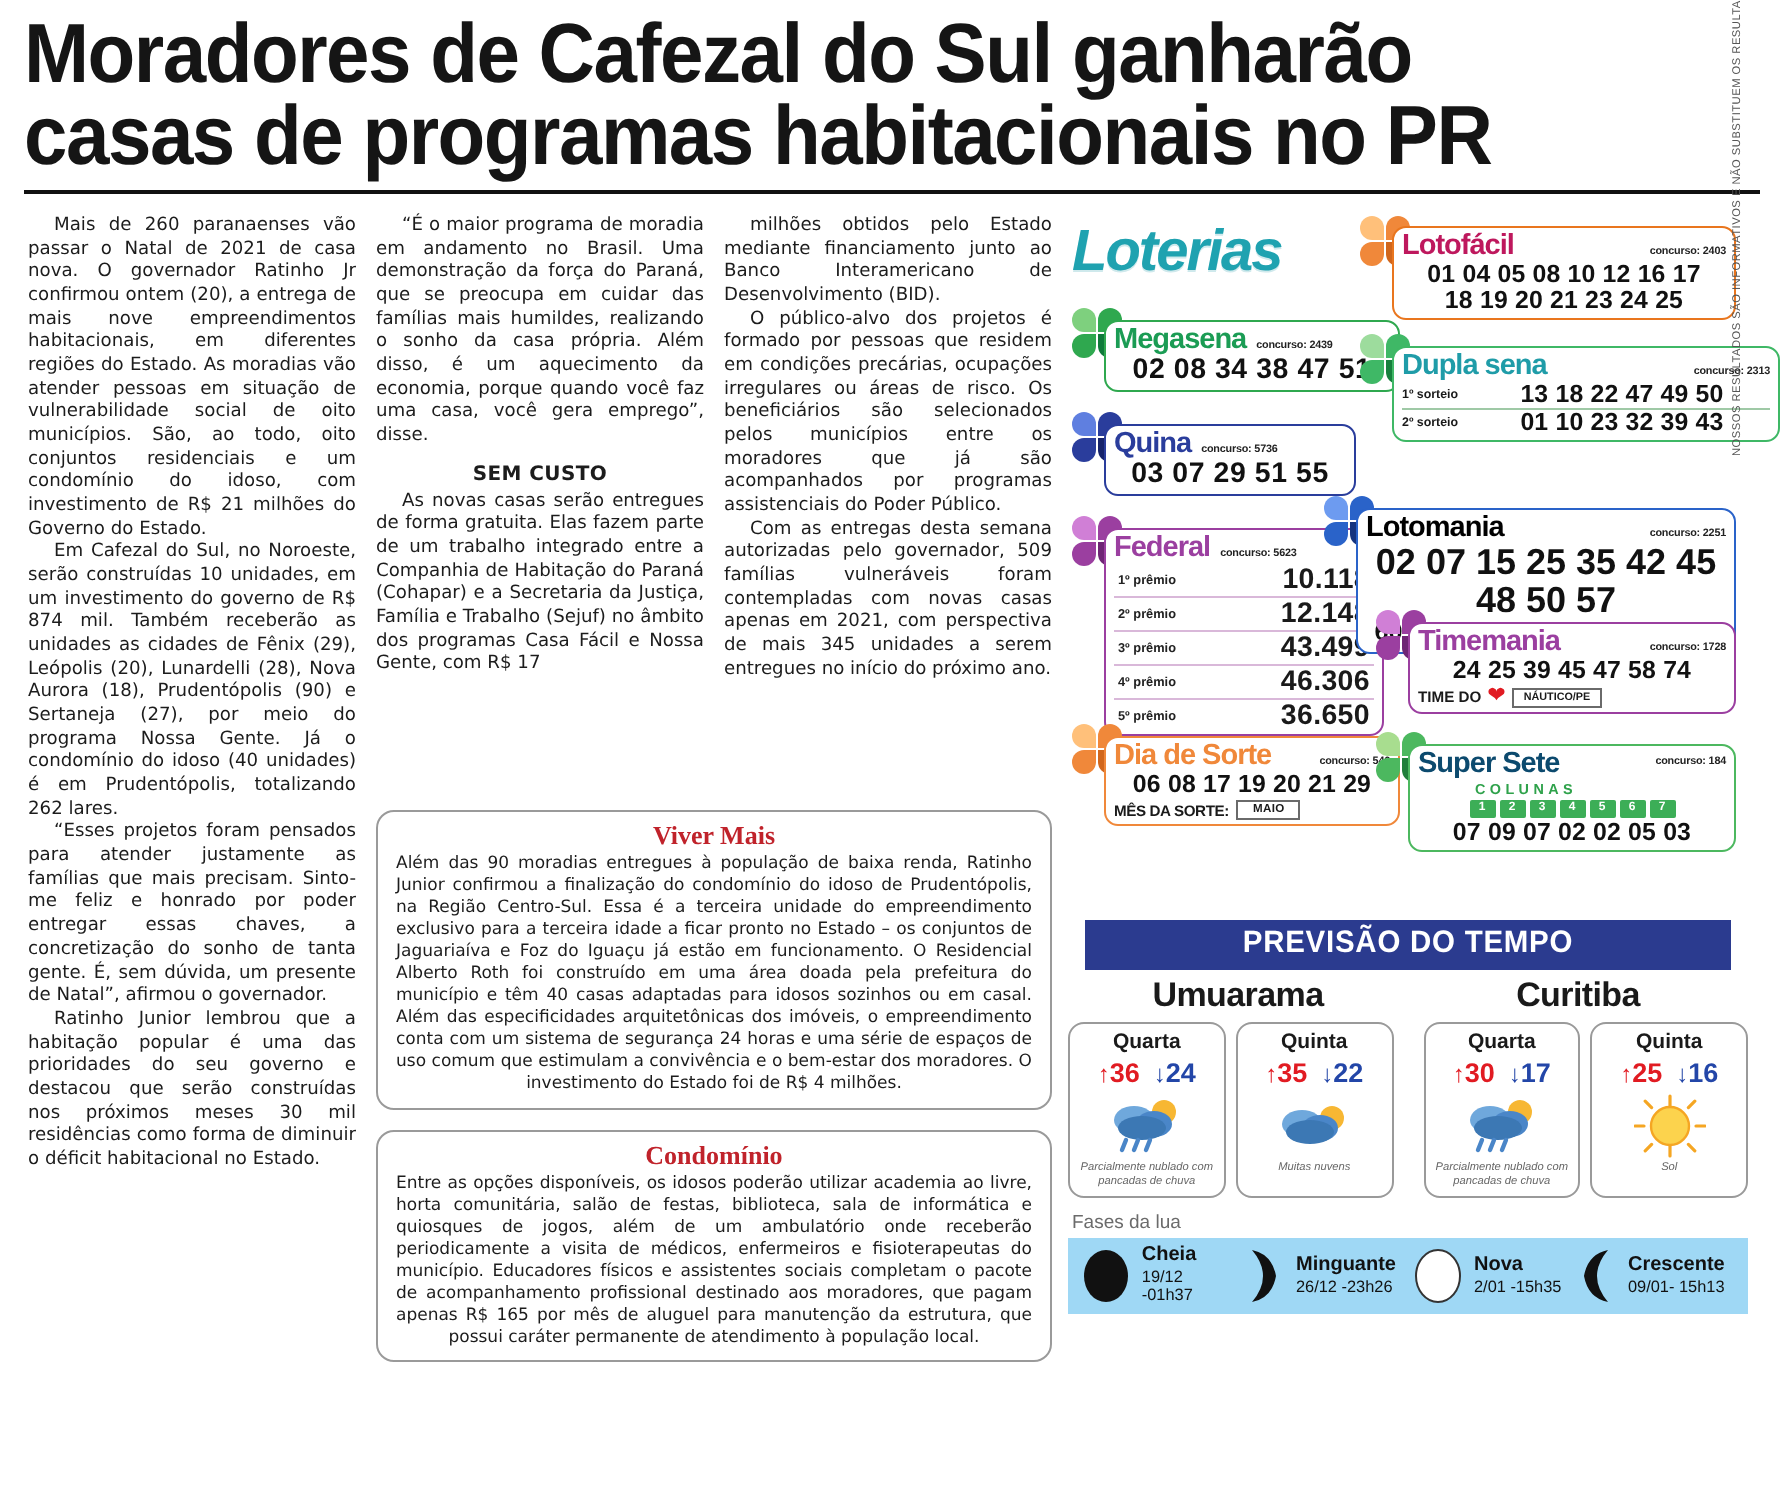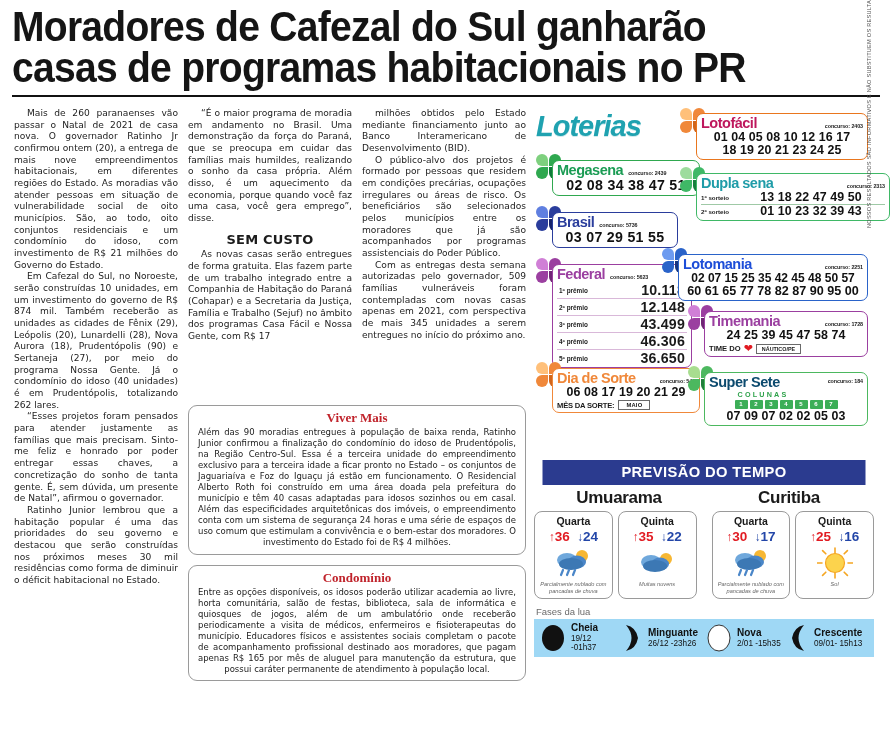--- a/index.html
+++ b/index.html
@@ -50,21 +50,21 @@
     color: #1c1c1c;
     font-family: "DejaVu Sans", sans-serif;
   }
   .col p { margin: 0 0 0 0; text-indent: 13px; }
   .col1 { left: 14px;  width: 164px; }
   .col2 { left: 188px; width: 164px; }
   .col3 { left: 362px; width: 164px; }
   .subhead {
     text-align: center;
     font-weight: bold;
-    font-size: 13px;
+    font-size: 10px;
     margin: 7px 0 1px;
     text-indent: 0;
     letter-spacing: .2px;
   }
 
   
   .loterias {
     position: absolute;
     left: 530px; top: 0px;
     width: 340px; height: 345px;
@@ -257,21 +257,21 @@
     </div>
 
     <div class="clover" style="left:6px; top:98px;">
       <i style="background:#5f7fe0"></i>
         <i style="background:#2a3d9c"></i>
         <i style="background:#2a3d9c"></i>
         <i style="background:#16236b"></i>
     </div>
     <div class="lbox" style="left:22px; top:104px; width:126px; border-color:#2a3d9c;">
       <div class="lhead">
-        <span class="lname" style="color:#2a3d9c">Brasil</span>
+        <span class="lname" style="color:#2a3d9c">Quina</span>
         <span class="lconc"><span>concurso:</span> <span>5736</span></span>
       </div>
       <div class="lnums">03 07 29 51 55</div>
     </div>
 
     <div class="clover" style="left:6px; top:150px;">
       <i style="background:#d07fd6"></i>
         <i style="background:#9b3fa0"></i>
         <i style="background:#9b3fa0"></i>
         <i style="background:#6f2575"></i>
@@ -362,24 +362,24 @@
     </div>
 
     <div class="clover" style="left:132px; top:140px;">
       <i style="background:#6d9bf0"></i>
         <i style="background:#2a63c9"></i>
         <i style="background:#2a63c9"></i>
         <i style="background:#16357f"></i>
     </div>
     <div class="lbox" style="left:148px; top:146px; width:190px; border-color:#2a63c9;">
       <div class="lhead" style="justify-content:space-between">
-        <span class="lname" style="color:#1d4ed8">Lotomania</span>
+        <span class="lname" style="color:#000000">Lotomania</span>
         <span class="lconc"><span>concurso:</span> <span>2251</span></span>
       </div>
-      <div class="lnums" style="font-size:12px;letter-spacing:0">02 07 15 25 35 42 45 48 50 57</div>
+      <div class="lnums" style="font-size:18px;letter-spacing:0">02 07 15 25 35 42 45 48 50 57</div>
       <div class="lnums" style="font-size:12.6px;letter-spacing:0">60 61 65 77 78 82 87 90 95 00</div>
     </div>
 
     <div class="clover" style="left:158px; top:197px;">
       <i style="background:#d07fd6"></i>
         <i style="background:#9b3fa0"></i>
         <i style="background:#9b3fa0"></i>
         <i style="background:#6f2575"></i>
     </div>
     <div class="lbox" style="left:174px; top:203px; width:164px; border-color:#9b3fa0;">

